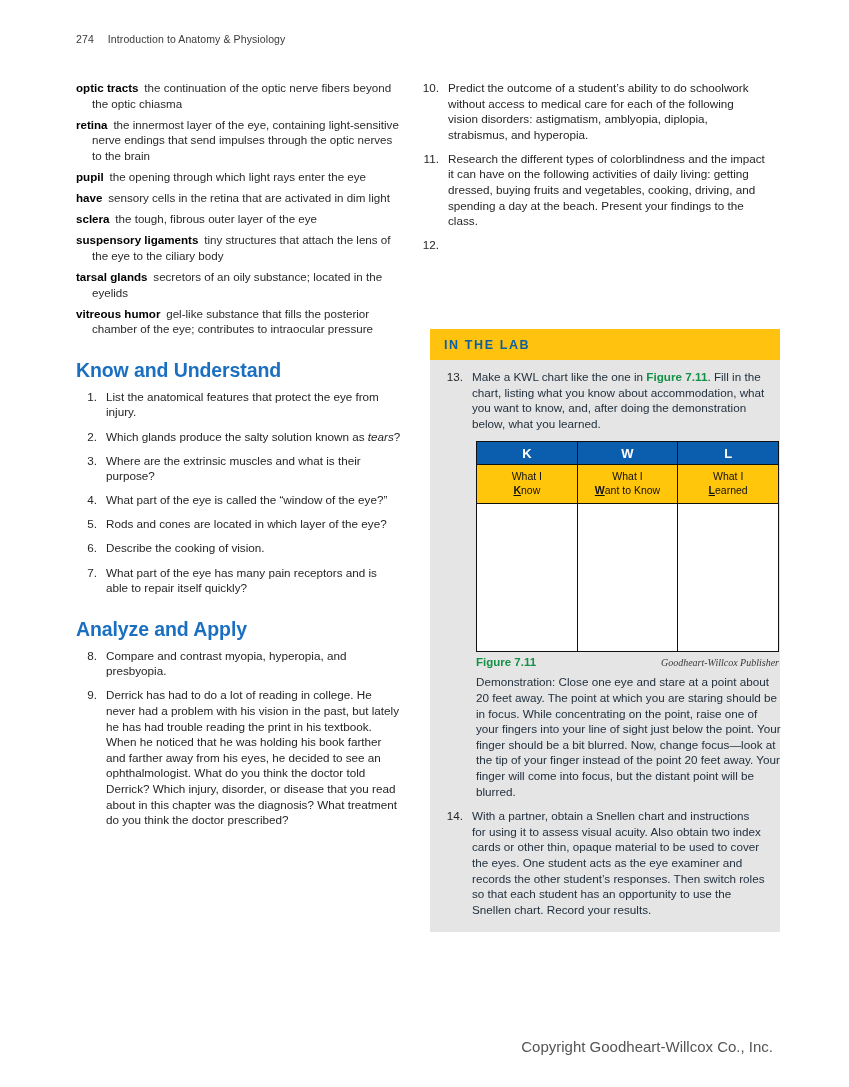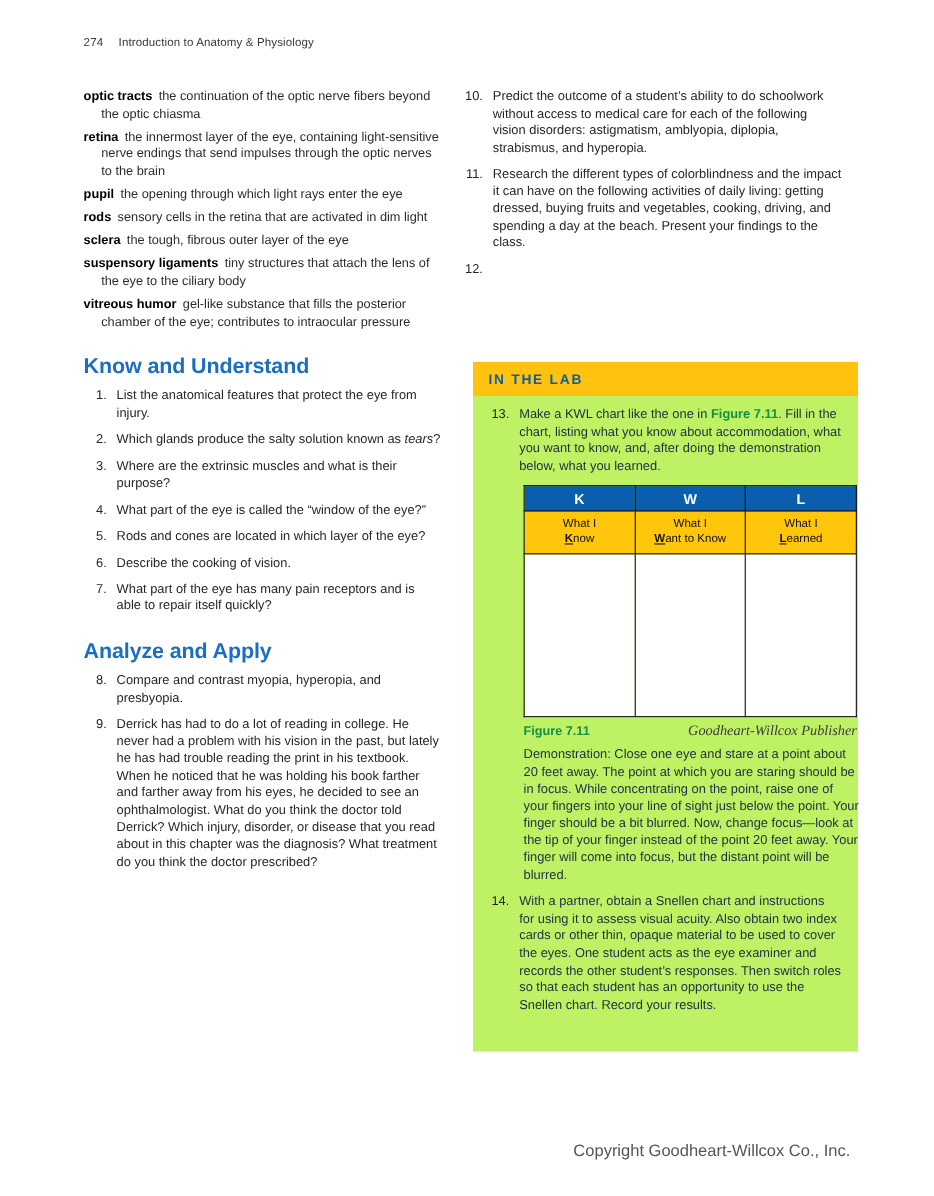--- a/index.html
+++ b/index.html
@@ -111,22 +111,22 @@
     box-sizing: border-box;
   }
   #lab-header .lab-title {
     font-size: 12.5px;
     font-weight: bold;
     color: #0b5fa5;
     letter-spacing: 1.6px;
     text-align: center;
   }
   #lab-body {
-    background: #bef264;
-    padding: 9px 14px 26px 14px;
+    background: #e5e5e5;
+    padding: 9px 14px 6px 14px;
     box-sizing: border-box;
   }
   #lab-body ol.qlist li {
     color: #23313f;
     padding-left: 28px;
   }
   #lab-body ol.qlist li .num { width: 19px; }
   .figref {
     color: #149047;
     font-weight: bold;
@@ -181,21 +181,21 @@
     justify-content: space-between;
   }
   #fig-label {
     font-size: 11.5px;
     font-weight: bold;
     color: #149047;
   }
   #fig-credit {
     font-family: "Liberation Serif", serif;
     font-style: italic;
-    font-size: 13px;
+    font-size: 10px;
     color: #3b3b3b;
   }
 
   
   #demo-para {
     margin: 0 0 9px 32px;
     width: 305px;
     font-size: 11.7px;
     line-height: 15.6px;
     color: #23313f;
@@ -219,23 +219,24 @@
   <div id="running-head">
     <span class="folio">274</span><span>Introduction to Anatomy &amp; Physiology</span>
   </div>
 
   <div id="col-left" class="column">
 
     <div class="glossary" id="glossary-list">
         <div class="gloss-entry"><span class="gloss-term">optic tracts</span><span class="gloss-def"> the continuation of the optic nerve fibers beyond the optic chiasma</span></div>
         <div class="gloss-entry"><span class="gloss-term">retina</span><span class="gloss-def"> the innermost layer of the eye, containing light-sensitive nerve endings that send impulses through the optic nerves to the brain</span></div>
         <div class="gloss-entry"><span class="gloss-term">pupil</span><span class="gloss-def"> the opening through which light rays enter the eye</span></div>
-        <div class="gloss-entry"><span class="gloss-term">rods</span><span class="gloss-def"> sensory cells in the retina that are activated in dim light</span></div>
+        <div class="gloss-entry"><span class="gloss-term">have</span><span class="gloss-def"> sensory cells in the retina that are activated in dim light</span></div>
         <div class="gloss-entry"><span class="gloss-term">sclera</span><span class="gloss-def"> the tough, fibrous outer layer of the eye</span></div>
         <div class="gloss-entry"><span class="gloss-term">suspensory ligaments</span><span class="gloss-def"> tiny structures that attach the lens of the eye to the ciliary body</span></div>
+        <div class="gloss-entry"><span class="gloss-term">tarsal glands</span><span class="gloss-def"> secretors of an oily substance; located in the eyelids</span></div>
         <div class="gloss-entry"><span class="gloss-term">vitreous humor</span><span class="gloss-def"> gel-like substance that fills the posterior chamber of the eye; contributes to intraocular pressure</span></div>
       </div>
 
     <div class="section-heading">Know and Understand</div>
     <ol class="qlist" id="list-know">
         <li><span class="num">1</span><span class="qtext">List the anatomical features that protect the eye from injury.</span></li>
         <li><span class="num">2</span><span class="qtext">Which glands produce the salty solution known as <i>tears</i>?</span></li>
         <li><span class="num">3</span><span class="qtext">Where are the extrinsic muscles and what is their purpose?</span></li>
         <li><span class="num">4</span><span class="qtext">What part of the eye is called the “window of the eye?”</span></li>
         <li><span class="num">5</span><span class="qtext">Rods and cones are located in which layer of the eye?</span></li>

